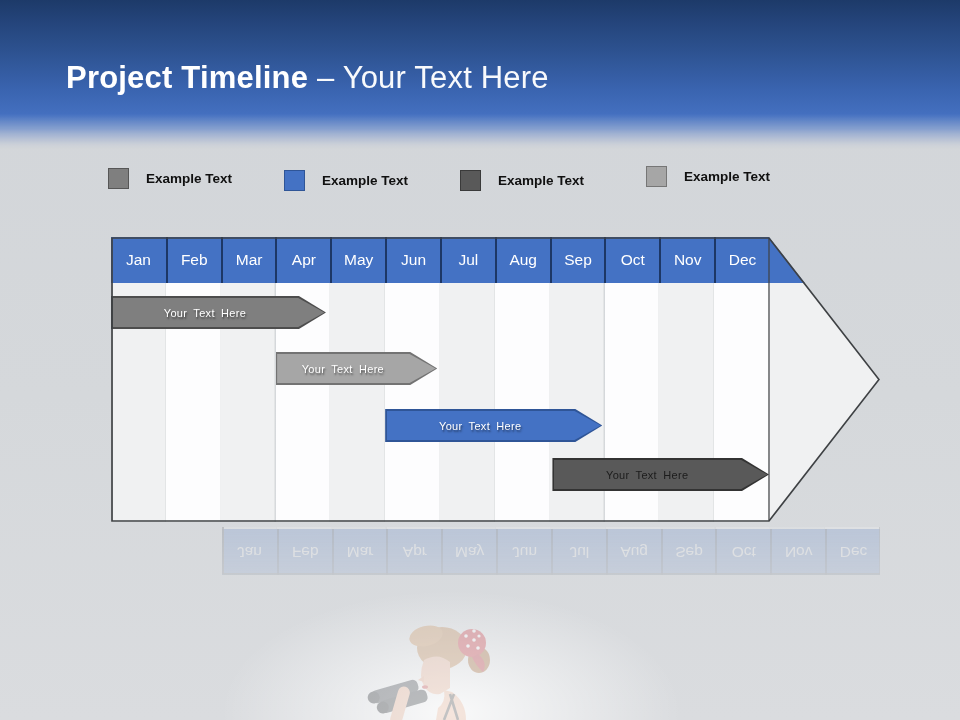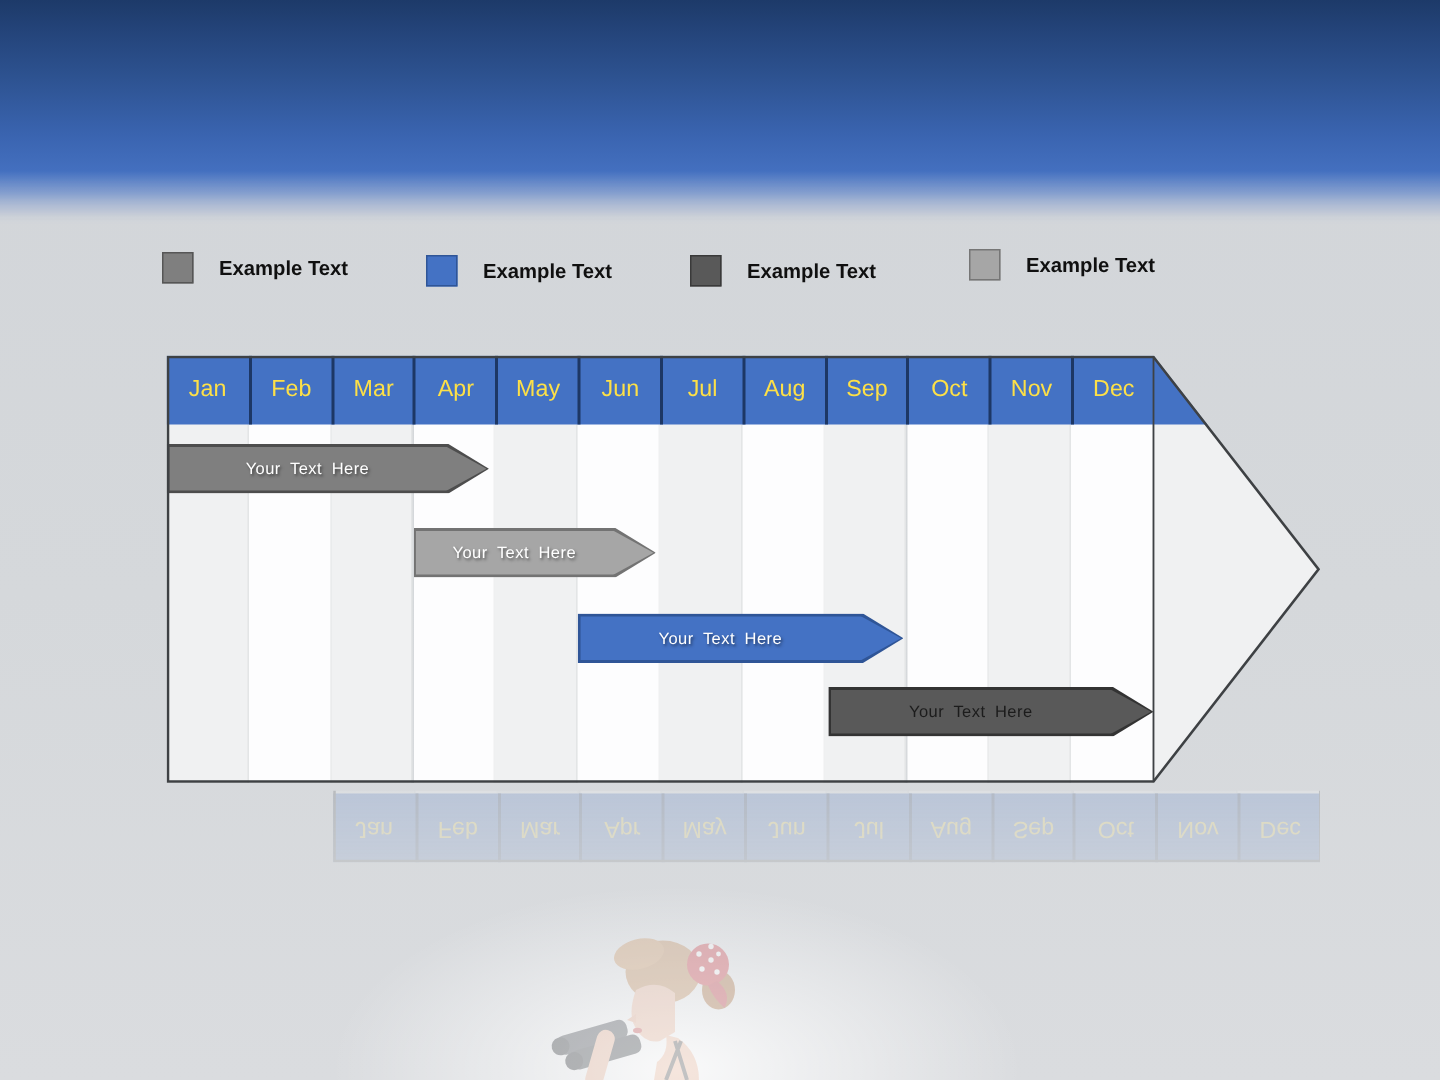--- a/index.html
+++ b/index.html
@@ -28,21 +28,21 @@
   .legend-4{left:646px;top:166px;}
 
   
   .chart-wrap{position:absolute;left:111px;top:237px;width:769px;height:285px;}
   .clip-layer{position:absolute;inset:0;
     clip-path:polygon(0 0,658px 0,769px 142.5px,658px 285px,0 285px);}
   .stripe{position:absolute;top:0;height:285px;box-sizing:border-box;border-right:1px solid rgba(120,125,132,.10);}
   .arrowhead-bg{position:absolute;left:658px;top:0;width:111px;height:285px;background:#f0f1f2;}
   .month-header{position:absolute;left:0;top:0;width:769px;height:46px;display:flex;}
   .month-cell{width:54.8333px;flex:0 0 54.8333px;box-sizing:border-box;display:flex;align-items:center;justify-content:center;
-    color:#fde047;font-size:15.5px;border-left:2px solid #1d3765;}
+    color:#ffffff;font-size:15.5px;border-left:2px solid #1d3765;}
   .month-cell:first-child{border-left:none;}
   .outline-svg{position:absolute;inset:0;pointer-events:none;}
 
   
   .bar{position:absolute;height:33px;}
   .bar,.bar-fill{clip-path:polygon(0 0,calc(100% - 27px) 0,100% 50%,calc(100% - 27px) 100%,0 100%);}
   .bar-fill{position:absolute;inset:1.6px;display:flex;align-items:center;justify-content:center;padding-right:27px;}
   .bar-label{font-size:11px;letter-spacing:.3px;word-spacing:3px;white-space:nowrap;}
   .bar-label.lite{text-shadow:1px 1.5px 2px rgba(0,0,0,.5);}
 
@@ -54,20 +54,24 @@
 
   
   .photo{position:absolute;left:366px;top:624px;width:146px;height:96px;opacity:.3;}
 </style>
 </head>
 <body>
 
 <div class="slide">
 
   <div class="banner"></div>
+  <div class="title">
+    <span class="t-bold">Project Timeline</span>
+    <span class="t-rest"> <span>– Your Text Here</span></span>
+  </div>
 
   <div class="legend-item legend-1">
     <span class="swatch" style="background: rgb(127, 127, 127); border: 1.5px solid rgb(86, 86, 86);"></span>
     <span class="lg-label">Example Text</span>
   </div>
   <div class="legend-item legend-2">
     <span class="swatch" style="background: rgb(68, 114, 196); border: 1.5px solid rgb(47, 85, 151);"></span>
     <span class="lg-label">Example Text</span>
   </div>
   <div class="legend-item legend-3">

